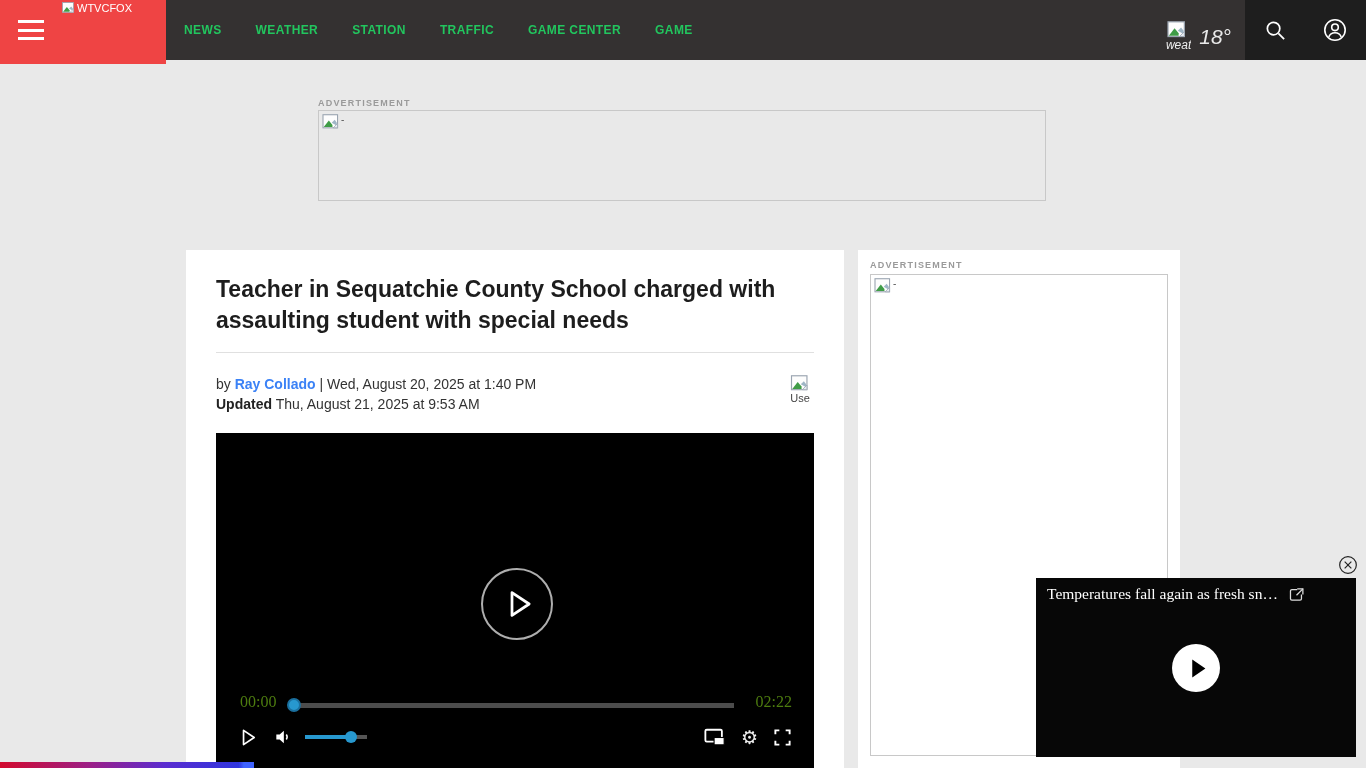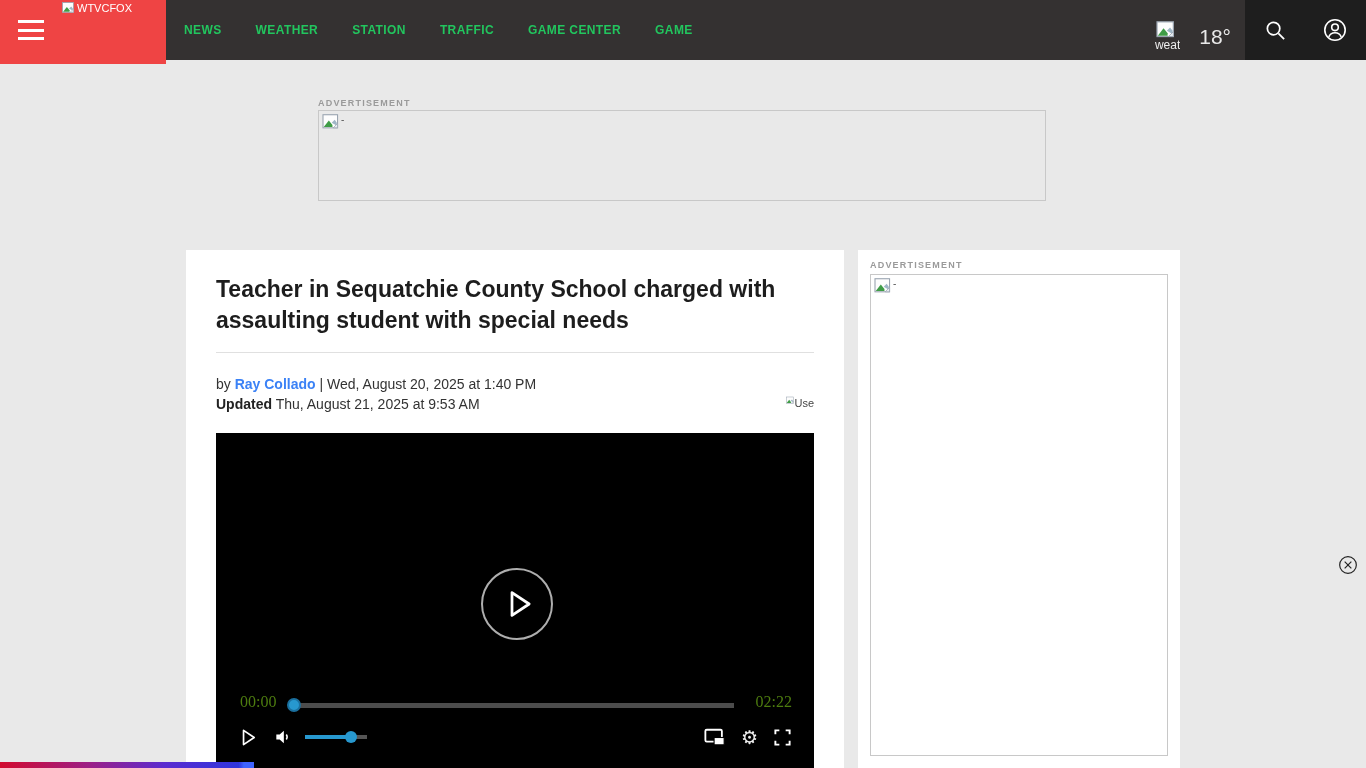--- a/index.html
+++ b/index.html
@@ -8,39 +8,39 @@
   #stage { position:relative; width:1366px; height:768px; background:#e9e9e9; overflow:hidden; }
 
   
   .header { position:absolute; left:0; top:0; width:1366px; height:60px; display:flex; background:#343131; }
   .h-red { position:relative; width:166px; height:64px; background:#ef4444; flex:none; }
   .hamburger { position:absolute; left:18px; top:20px; width:26px; height:20px; display:flex; flex-direction:column; justify-content:space-between; cursor:pointer; }
   .hamburger .bar { width:26px; height:3px; background:#fff; }
   .logo-broken { position:absolute; left:62px; top:2px; display:flex; align-items:flex-start; gap:2px; color:#fff; font-size:11px; white-space:nowrap; }
   .h-nav { flex:1; display:flex; align-items:center; gap:34px; padding-left:18px; }
   .nav-link { color:#22c55e; font-size:12px; font-weight:bold; letter-spacing:.4px; text-decoration:none; cursor:pointer; }
-  .weather { margin-left:auto; margin-right:14px; display:flex; align-items:flex-start; gap:19px; padding-top:12px; cursor:pointer; }
+  .weather { margin-left:auto; margin-right:14px; display:flex; align-items:flex-start; gap:8px; padding-top:12px; cursor:pointer;font-style:italic; }
   .weather .w-broken { display:flex; flex-direction:column; align-items:flex-start; color:#eee; font-size:12px; line-height:13px; max-width:32px; overflow:hidden; white-space:nowrap; }
   .weather .temp { color:#e9e9e9; font-size:21px; padding-top:4px; }
   .h-right { flex:none; width:121px; height:60px; background:#1e1e1e; display:flex; align-items:center; justify-content:center; gap:36px; }
 
   
   .ad-label { font-size:9px; letter-spacing:1.2px; color:#9a9a9a; font-weight:bold; }
   .top-ad-label { position:absolute; left:318px; top:98px; }
   .top-ad-box { position:absolute; left:318px; top:110px; width:728px; height:91px; border:1px solid #c8c8c8; cursor:pointer; }
   .broken-sm { display:inline-flex; align-items:flex-start; gap:1px; color:#555; font-size:10px; padding:3px; }
 
   
   .card { position:absolute; left:186px; top:250px; width:658px; height:518px; background:#fff; }
   .title { position:absolute; left:30px; top:24px; width:570px; font-size:23px; line-height:1.33; font-weight:bold; color:#1d1d1d; }
   .sep { position:absolute; left:30px; top:102px; width:598px; border-top:1px solid #e0e0e0; }
   .byline { position:absolute; left:30px; top:124px; font-size:14px; color:#333; line-height:20px; }
   .author { color:#3b82f6; font-weight:bold; text-decoration:none; cursor:pointer; }
   .updated-label { font-weight:bold; color:#222; }
-  .share-broken { position:absolute; left:600px; top:125px; width:28px; height:34px; overflow:hidden; display:flex; align-items:flex-end; font-size:11px; color:#444; }
+  .share-broken { position:absolute; left:600px; top:125px; width:28px; height:34px; overflow:hidden; display:flex; flex-direction:column; align-items:center; font-size:11px; color:#444; }
 
   
   .video { position:absolute; left:30px; top:183px; width:598px; height:336px; background:#000; }
   .big-play { position:absolute; left:265px; top:135px; width:72px; height:72px; border:2px solid rgba(205,205,205,.85); border-radius:50%; display:flex; align-items:center; justify-content:center; cursor:pointer; }
   .time { position:absolute; top:260px; color:#4d7c0f; font-family:"Liberation Serif", serif; font-size:16px; }
   .time.cur { left:24px; }
   .time.dur { right:22px; }
   .track { position:absolute; left:76px; top:270px; width:442px; height:5px; background:#4c4c4c; cursor:pointer; }
   .scrub-dot { position:absolute; left:71px; top:265px; width:14px; height:14px; border-radius:50%; background:#2798cf; border:2px solid #1a6f9e; cursor:pointer; }
   .ctrl-row { position:absolute; left:24px; right:22px; top:291px; height:26px; display:flex; align-items:center; }
@@ -249,16 +249,29 @@
         <span>-</span>
       </span>
     </div>
   </div>
 
   <div class="float-close">
     <svg width="20" height="20">
         <use href="#icon-close-circle"></use>
       </svg>
   </div>
+  <div class="float-video">
+    <div class="fv-titlerow">
+      <span class="fv-title">Temperatures fall again as fresh sn…</span>
+      <svg width="17" height="17">
+          <use href="#icon-share"></use>
+        </svg>
+    </div>
+    <div class="fv-play">
+      <svg width="20" height="23" style="margin-left:4px">
+          <use href="#icon-play-solid"></use>
+        </svg>
+    </div>
+  </div>
 
   <div class="grad-bar"></div>
 
 </div>
 
 </body></html>

